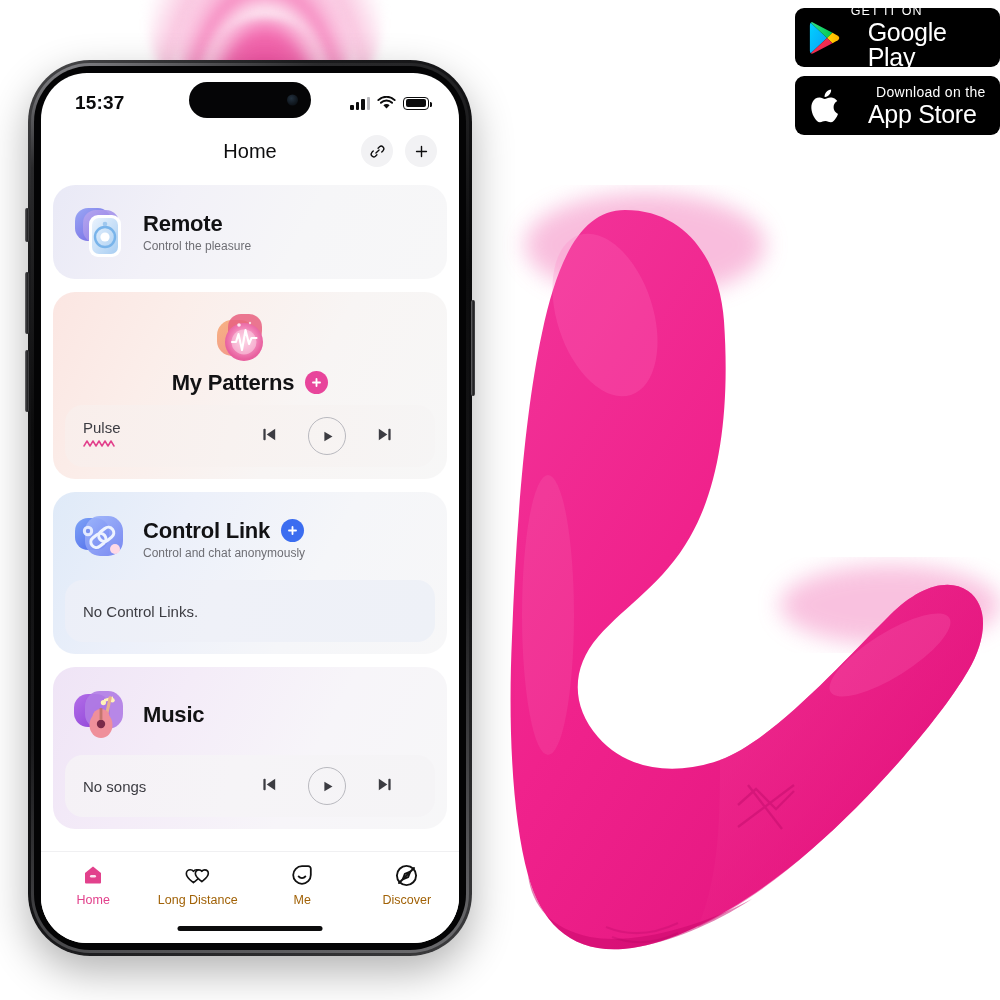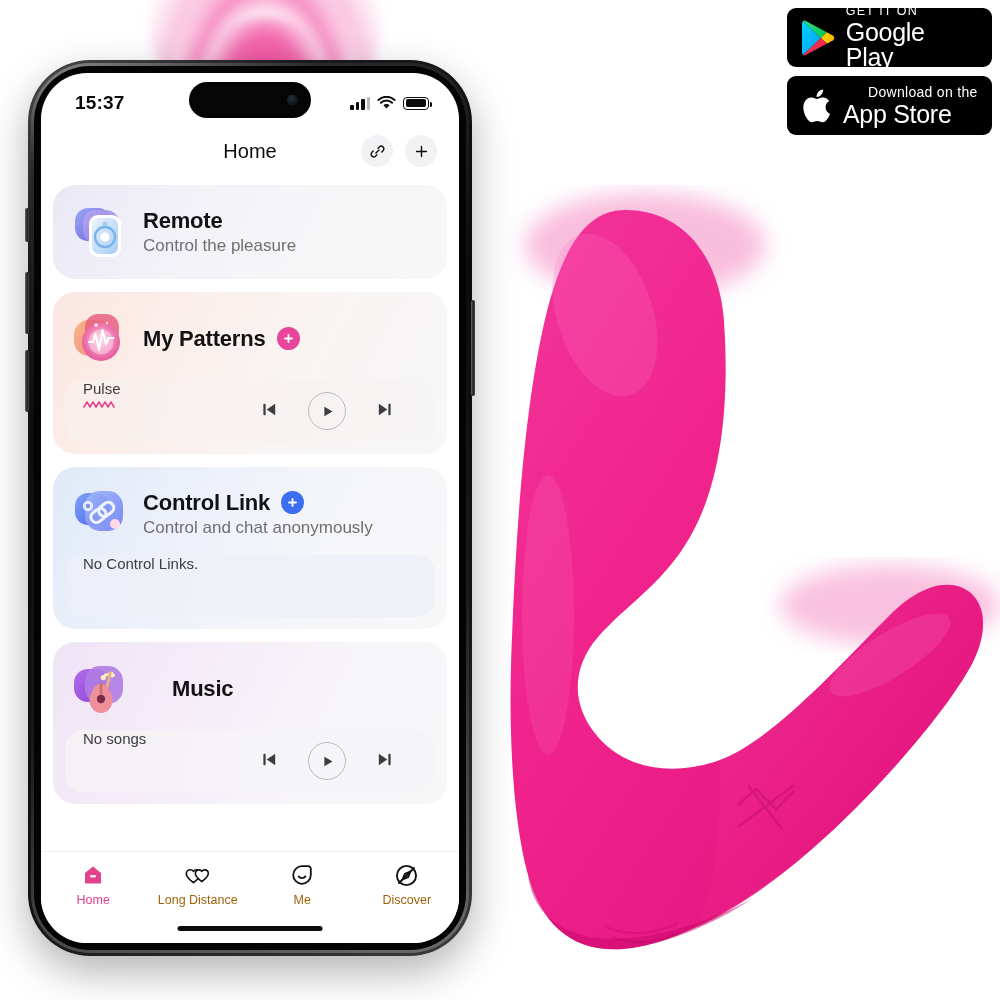--- a/index.html
+++ b/index.html
@@ -89,30 +89,30 @@
   }
 
   
   .cards { padding:8px 12px 0 12px; }
   .card { border-radius:22px; margin-bottom:13px; overflow:hidden; position:relative; }
 
   .card-head { display:flex; align-items:center; padding:16px 18px; }
   .card-icon { width:62px; height:62px; flex:none; position:relative; margin-right:10px; }
   .card-text { min-width:0; }
   .card-title { font-size:22px; font-weight:700; color:#121214; letter-spacing:-.2px; line-height:1.15;text-align:center; }
-  .card-sub { font-size:17px; color:#6e6e74; margin-top:3px; }
+  .card-sub { font-size:12px; color:#6e6e74; margin-top:3px; }
   .title-row { display:flex; align-items:center; gap:11px; }
 
   .plus-badge { width:23px; height:23px; border-radius:50%; display:flex; align-items:center; justify-content:center; flex:none; }
   .plus-badge svg { width:13px; height:13px; }
 
   
   .card-foot {
     margin:0 12px 12px 12px; border-radius:18px;
-    height:62px; display:flex; padding:0 18px;gap:12px;
+    height:62px; display:flex; align-items:center; padding:0 18px;gap:12px;
   }
   .foot-label { font-size:15px; color:#3c3c42; }
   .foot-label .small { display:block; }
   .transport { margin-left:auto; display:flex; align-items:center; gap:28px; padding-right:22px; }
   .play-ring {
     width:38px; height:38px; border-radius:50%; border:1.6px solid #b9b9bf;
     display:flex; align-items:center; justify-content:center;
   }
 
   
@@ -138,28 +138,28 @@
   .home-indicator {
     position:absolute; left:50%; bottom:12px; transform:translateX(-50%);
     width:145px; height:5px; border-radius:3px; background:#0c0c0d;
   }
 
   
   #product { position:absolute; left:420px; top:185px; width:580px; height:790px; z-index:3; }
   #product svg { width:100%; height:100%; display:block; }
 
   
-  .badges { position:absolute; right:8px; top:8px; z-index:20; display:flex; flex-direction:column; gap:9px; }
+  .badges { position:absolute; right:0; top:8px; z-index:20; display:flex; flex-direction:column; gap:9px; }
   .badge {
     background:#000; border-radius:9px; height:59px; width:205px;
     display:flex; align-items:center; padding:0 14px; gap:11px;
   }
   .badge-txt { color:#fff; line-height:1; }
   .badge-top { font-size:14px; letter-spacing:.3px;margin-left:25px; }
-  .badge-bot { font-size:25px; font-weight:500; letter-spacing:-.3px; margin-top:3px; }
+  .badge-bot { font-size:25px; font-weight:500; letter-spacing:-.3px; margin-top:3px;margin-left:17px; }
   .gp-top { font-size:12.5px; letter-spacing:1.1px; }
 </style>
 </head>
 <body>
 
 <div id="waves">
   <div class="wave w1"></div>
   <div class="wave w2"></div>
   <div class="wave w3"></div>
 </div>
@@ -316,21 +316,21 @@
           <div class="card-text">
             <div class="title-row">
               <div class="card-title">Remote</div>
             </div>
             <div class="card-sub">Control the pleasure</div>
           </div>
         </div>
       </div>
 
       <div class="card c-pattern">
-        <div class="card-head" style="padding-bottom:10px;">
+        <div class="card-head" style="padding-bottom:10px;flex-direction:column;">
           <div class="card-icon">
             <svg viewBox="0 0 62 62" width="62" height="62">
               <defs>
                 <linearGradient id="pg1" x1="0" y1="0" x2="1" y2="1">
                   <stop offset="0%" stop-color="#f7a96f"></stop>
                     <stop offset="100%" stop-color="#ee7e7e"></stop>
                 </linearGradient>
                 <radialGradient id="pg2" cx="50%" cy="45%">
                   <stop offset="0%" stop-color="#ffd7e6"></stop>
                     <stop offset="70%" stop-color="#f07fb4"></stop>
@@ -424,21 +424,21 @@
             </div>
             <div class="card-sub">Control and chat anonymously</div>
           </div>
         </div>
         <div class="card-foot f-link">
           <div class="foot-label">No Control Links.</div>
         </div>
       </div>
 
       <div class="card c-music">
-        <div class="card-head" style="padding-bottom:10px;gap:29px;">
+        <div class="card-head" style="padding-bottom:10px;">
           <div class="card-icon">
             <svg viewBox="0 0 62 62" width="62" height="62">
               <defs>
                 <linearGradient id="mg1" x1="0" y1="0" x2="1" y2="1">
                   <stop offset="0%" stop-color="#b36ee8"></stop>
                     <stop offset="100%" stop-color="#8a3fd6"></stop>
                 </linearGradient>
                 <linearGradient id="mg2" x1="0" y1="0" x2="1" y2="1">
                   <stop offset="0%" stop-color="#cf9cf0"></stop>
                     <stop offset="100%" stop-color="#a濃"></stop>

